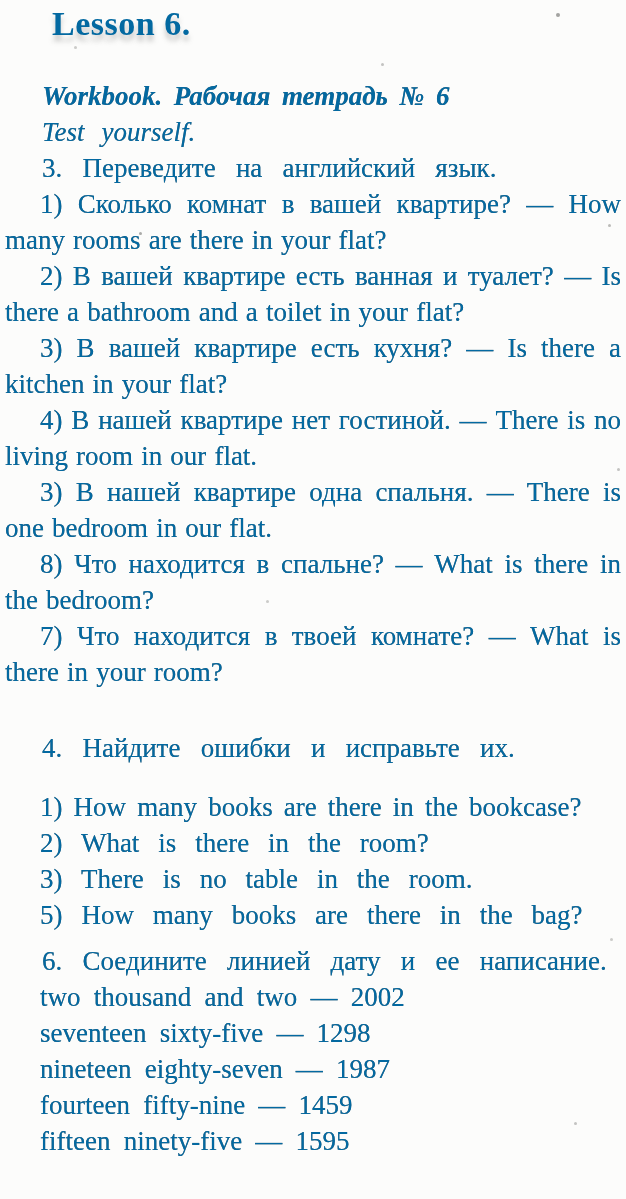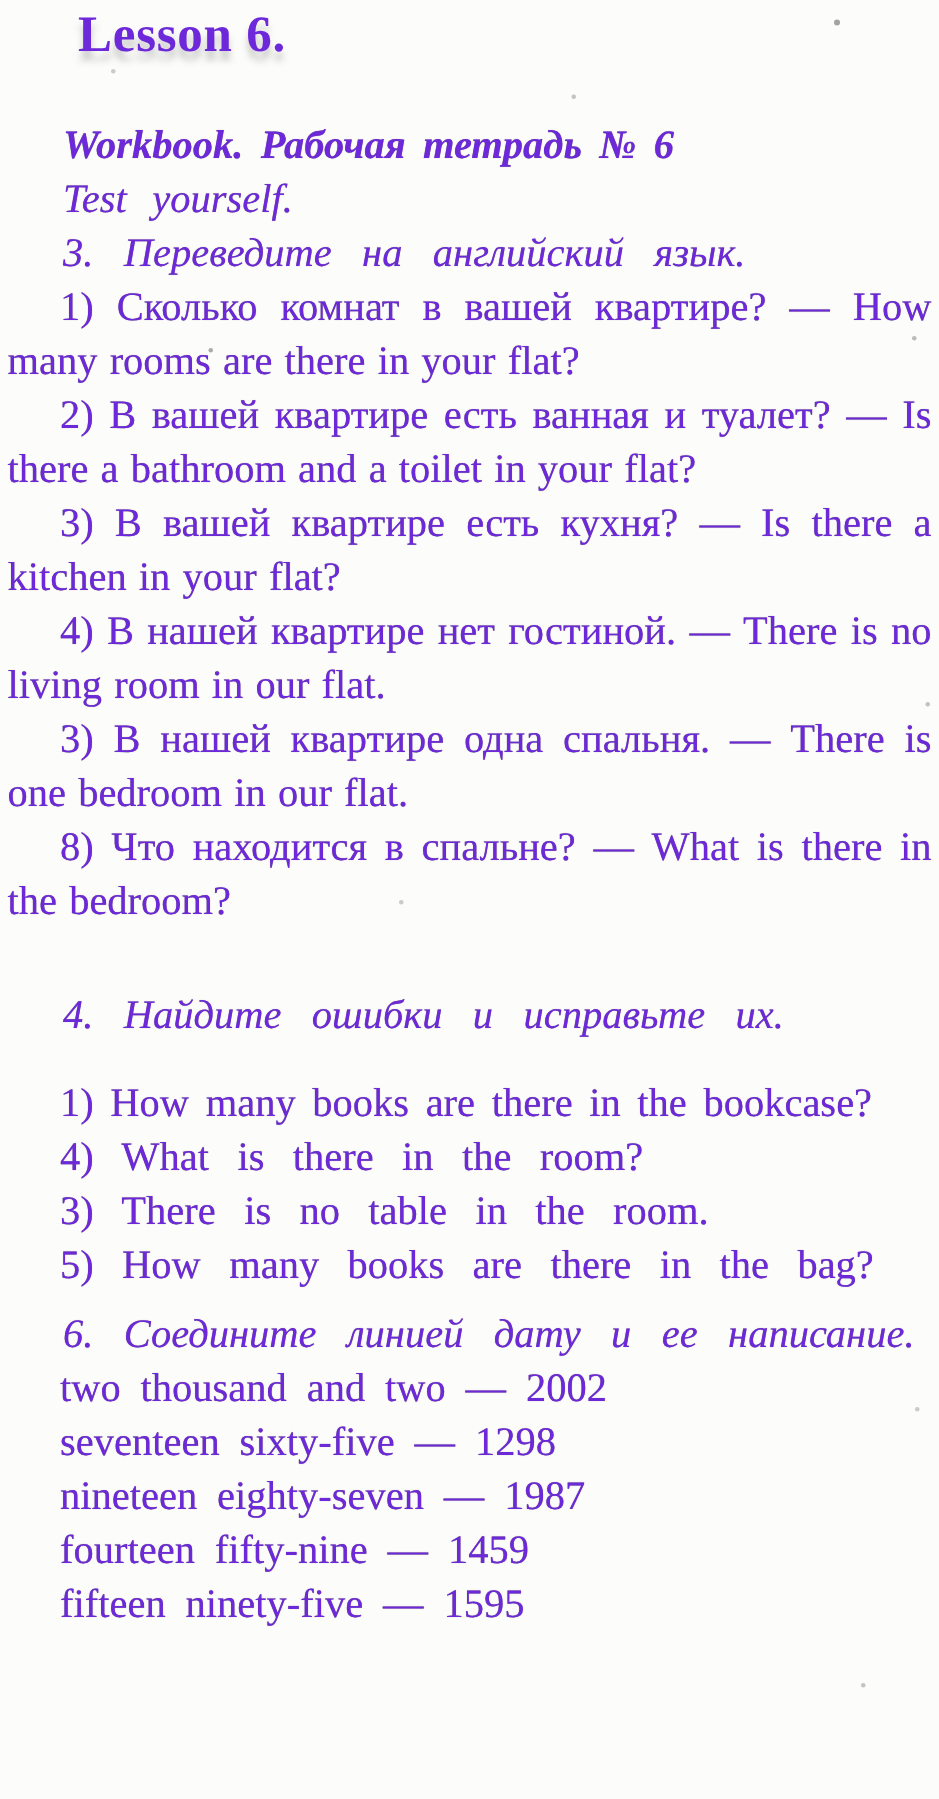--- a/index.html
+++ b/index.html
@@ -6,21 +6,21 @@
     margin: 0;
     padding: 0;
     background: #f6f6f4;
   }
   .page {
     position: relative;
     width: 626px;
     height: 1199px;
     background: #fcfcfb;
     overflow: hidden;
-    color: #6d28d9;
+    color: #0369a1;
     font-family: "Liberation Serif", "DejaVu Serif", serif;
   }
   .lesson-heading {
     margin: 4px 0 0 52px;
     font-size: 34px;
     line-height: 40px;
     font-weight: bold;
     letter-spacing: 0.5px;
     text-shadow: 0 6px 5px rgba(120,120,120,0.38);
   }
@@ -40,21 +40,20 @@
     font-style: italic;
     margin-left: 37px !important;
     word-spacing: 0.18em;
   }
   .subtitle {
     font-style: italic;
     margin-left: 37px !important;
     word-spacing: 0.38em;
   }
   .sec-title {
-    font-style: italic;
     margin-left: 37px !important;
     word-spacing: 0.5em;
   }
   .sec3 .item {
     text-indent: 35px;
     text-align: justify;
     word-spacing: 0.05em;
   }
   .sec4 { margin-top: 40px; }
   .sec4 .item {
@@ -100,26 +99,27 @@
     <p class="subtitle">Test yourself.</p>
 
     <section class="sec3">
       <p class="sec-title">3. Переведите на английский язык.</p>
       <p class="item">1) Сколько комнат в вашей квартире? — How many rooms are there in your flat?</p>
       <p class="item">2) В вашей квартире есть ванная и туалет? — Is there a bathroom and a toilet in your flat?</p>
       <p class="item">3) В вашей квартире есть кухня? — Is there a kitchen in your flat?</p>
       <p class="item">4) В нашей квартире нет гостиной. — There is no living room in our flat.</p>
       <p class="item">3) В нашей квартире одна спальня. — There is one bedroom in our flat.</p>
       <p class="item">8) Что находится в спальне? — What is there in the bedroom?</p>
+      <p class="item">7) Что находится в твоей комнате? — What is there in your room?</p>
     </section>
 
     <section class="sec4">
       <p class="sec-title">4. Найдите ошибки и исправьте их.</p>
       <p class="item tight">1) How many books are there in the bookcase?</p>
-      <p class="item">4) What is there in the room?</p>
+      <p class="item">2) What is there in the room?</p>
       <p class="item">3) There is no table in the room.</p>
       <p class="item">5) How many books are there in the bag?</p>
     </section>
 
     <section class="sec6">
       <p class="sec-title">6. Соедините линией дату и ее написание.</p>
       <p class="item">two thousand and two — 2002</p>
       <p class="item">seventeen sixty-five — 1298</p>
       <p class="item">nineteen eighty-seven — 1987</p>
       <p class="item">fourteen fifty-nine — 1459</p>

